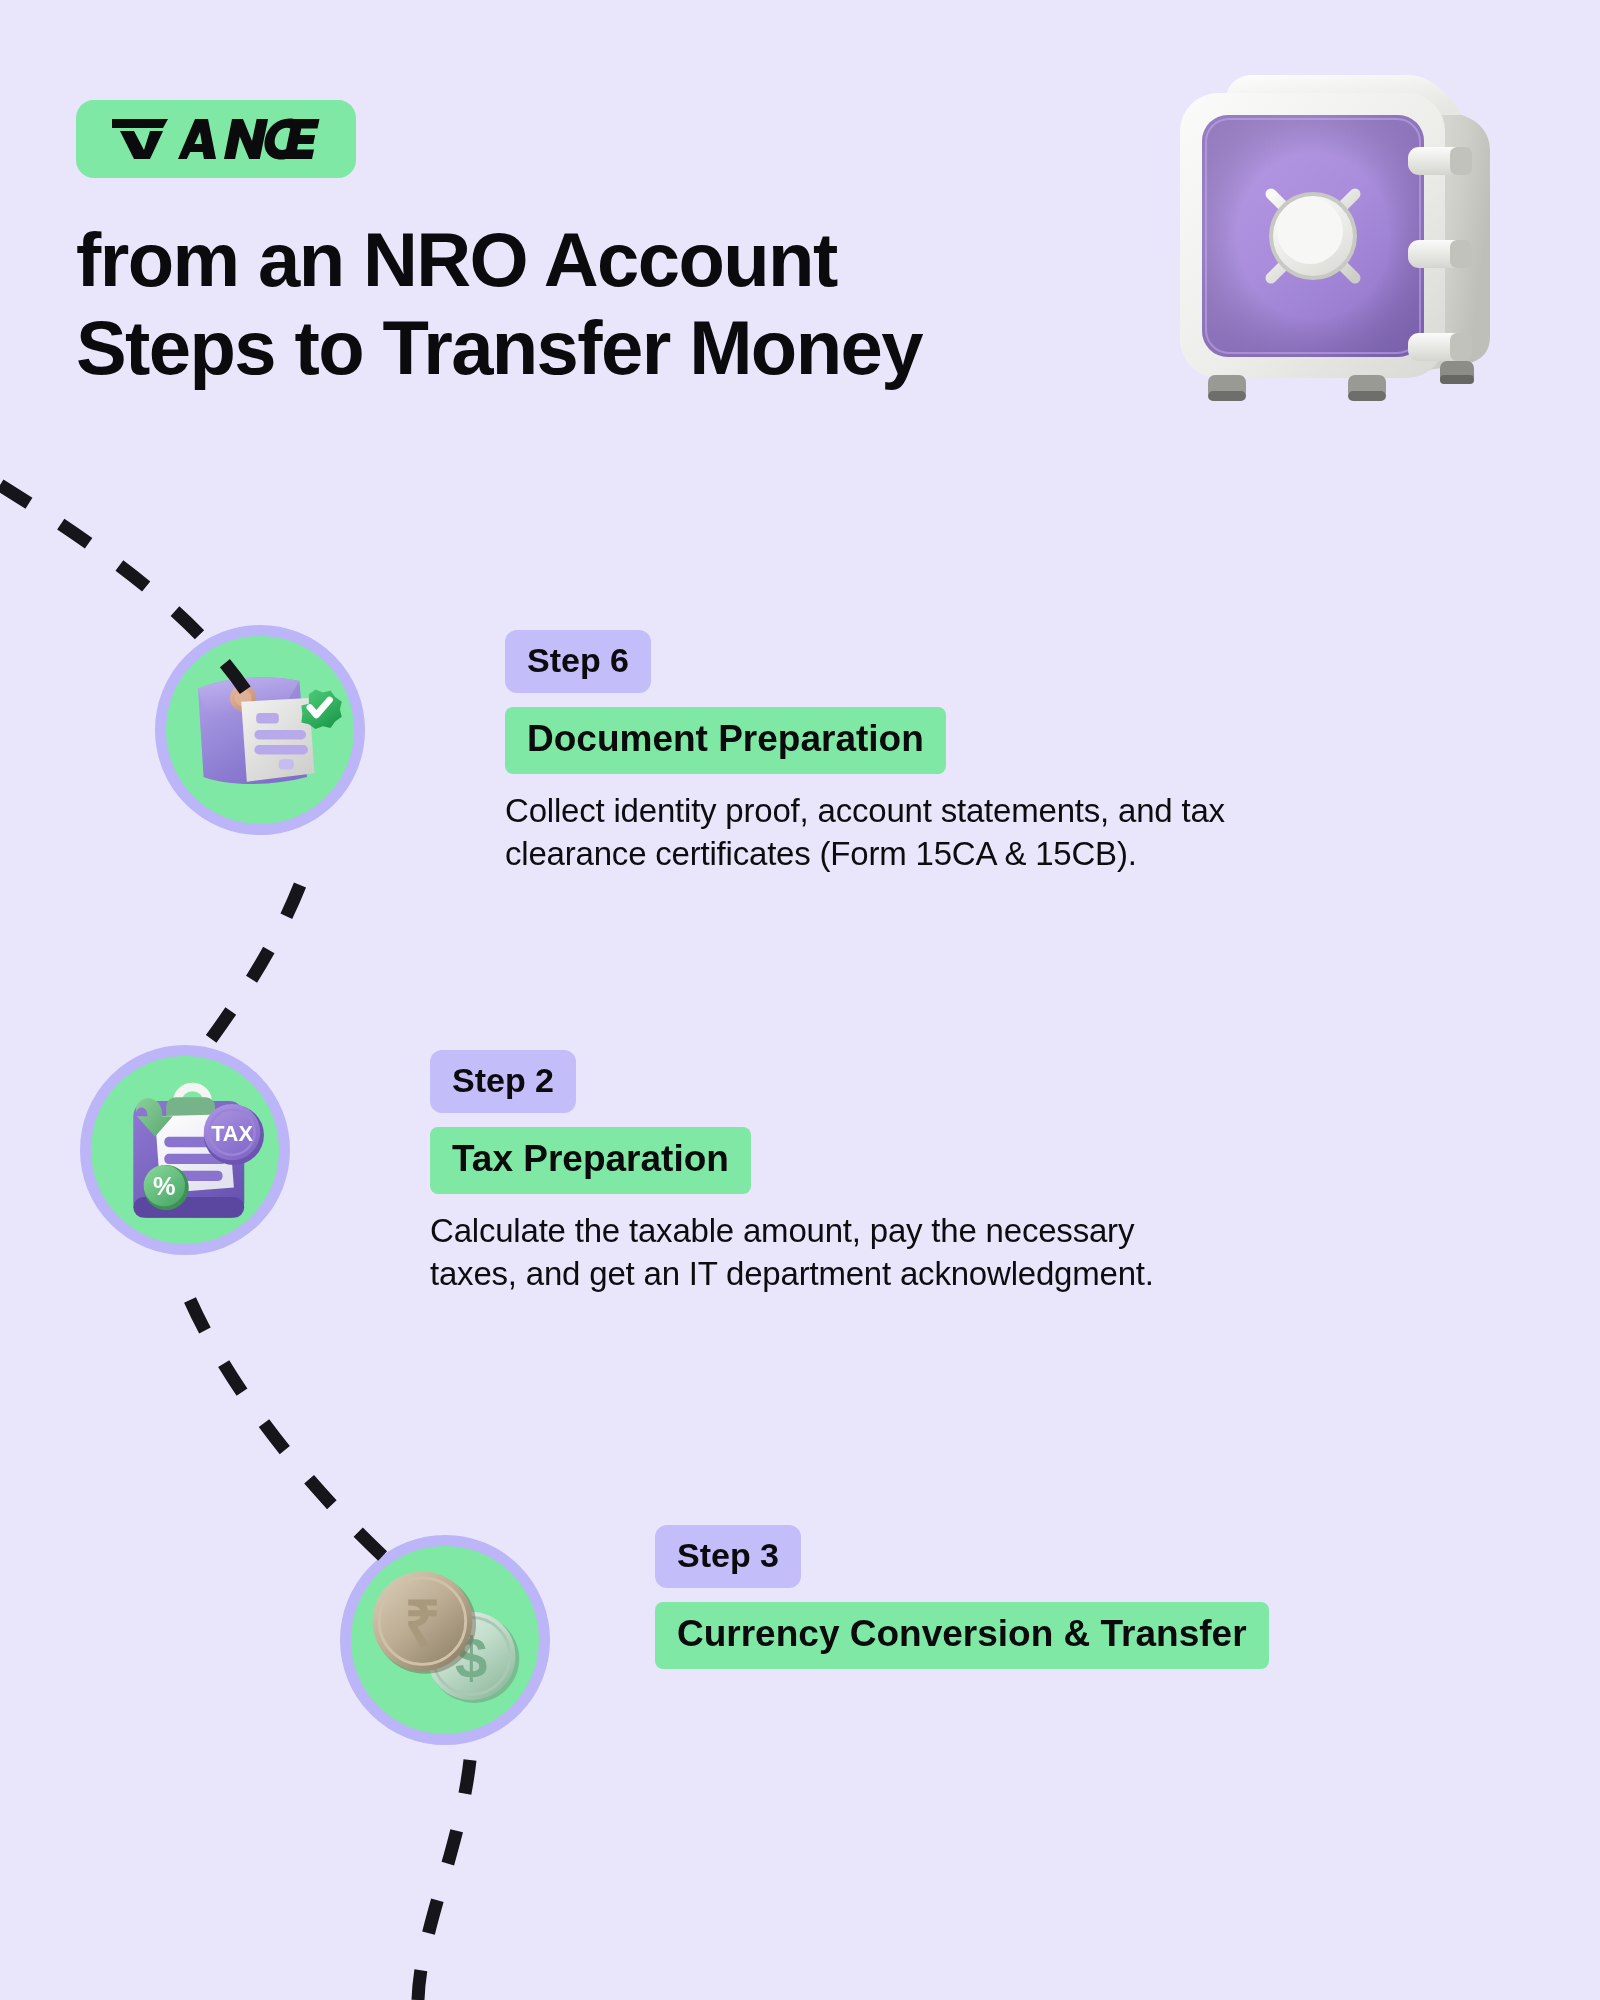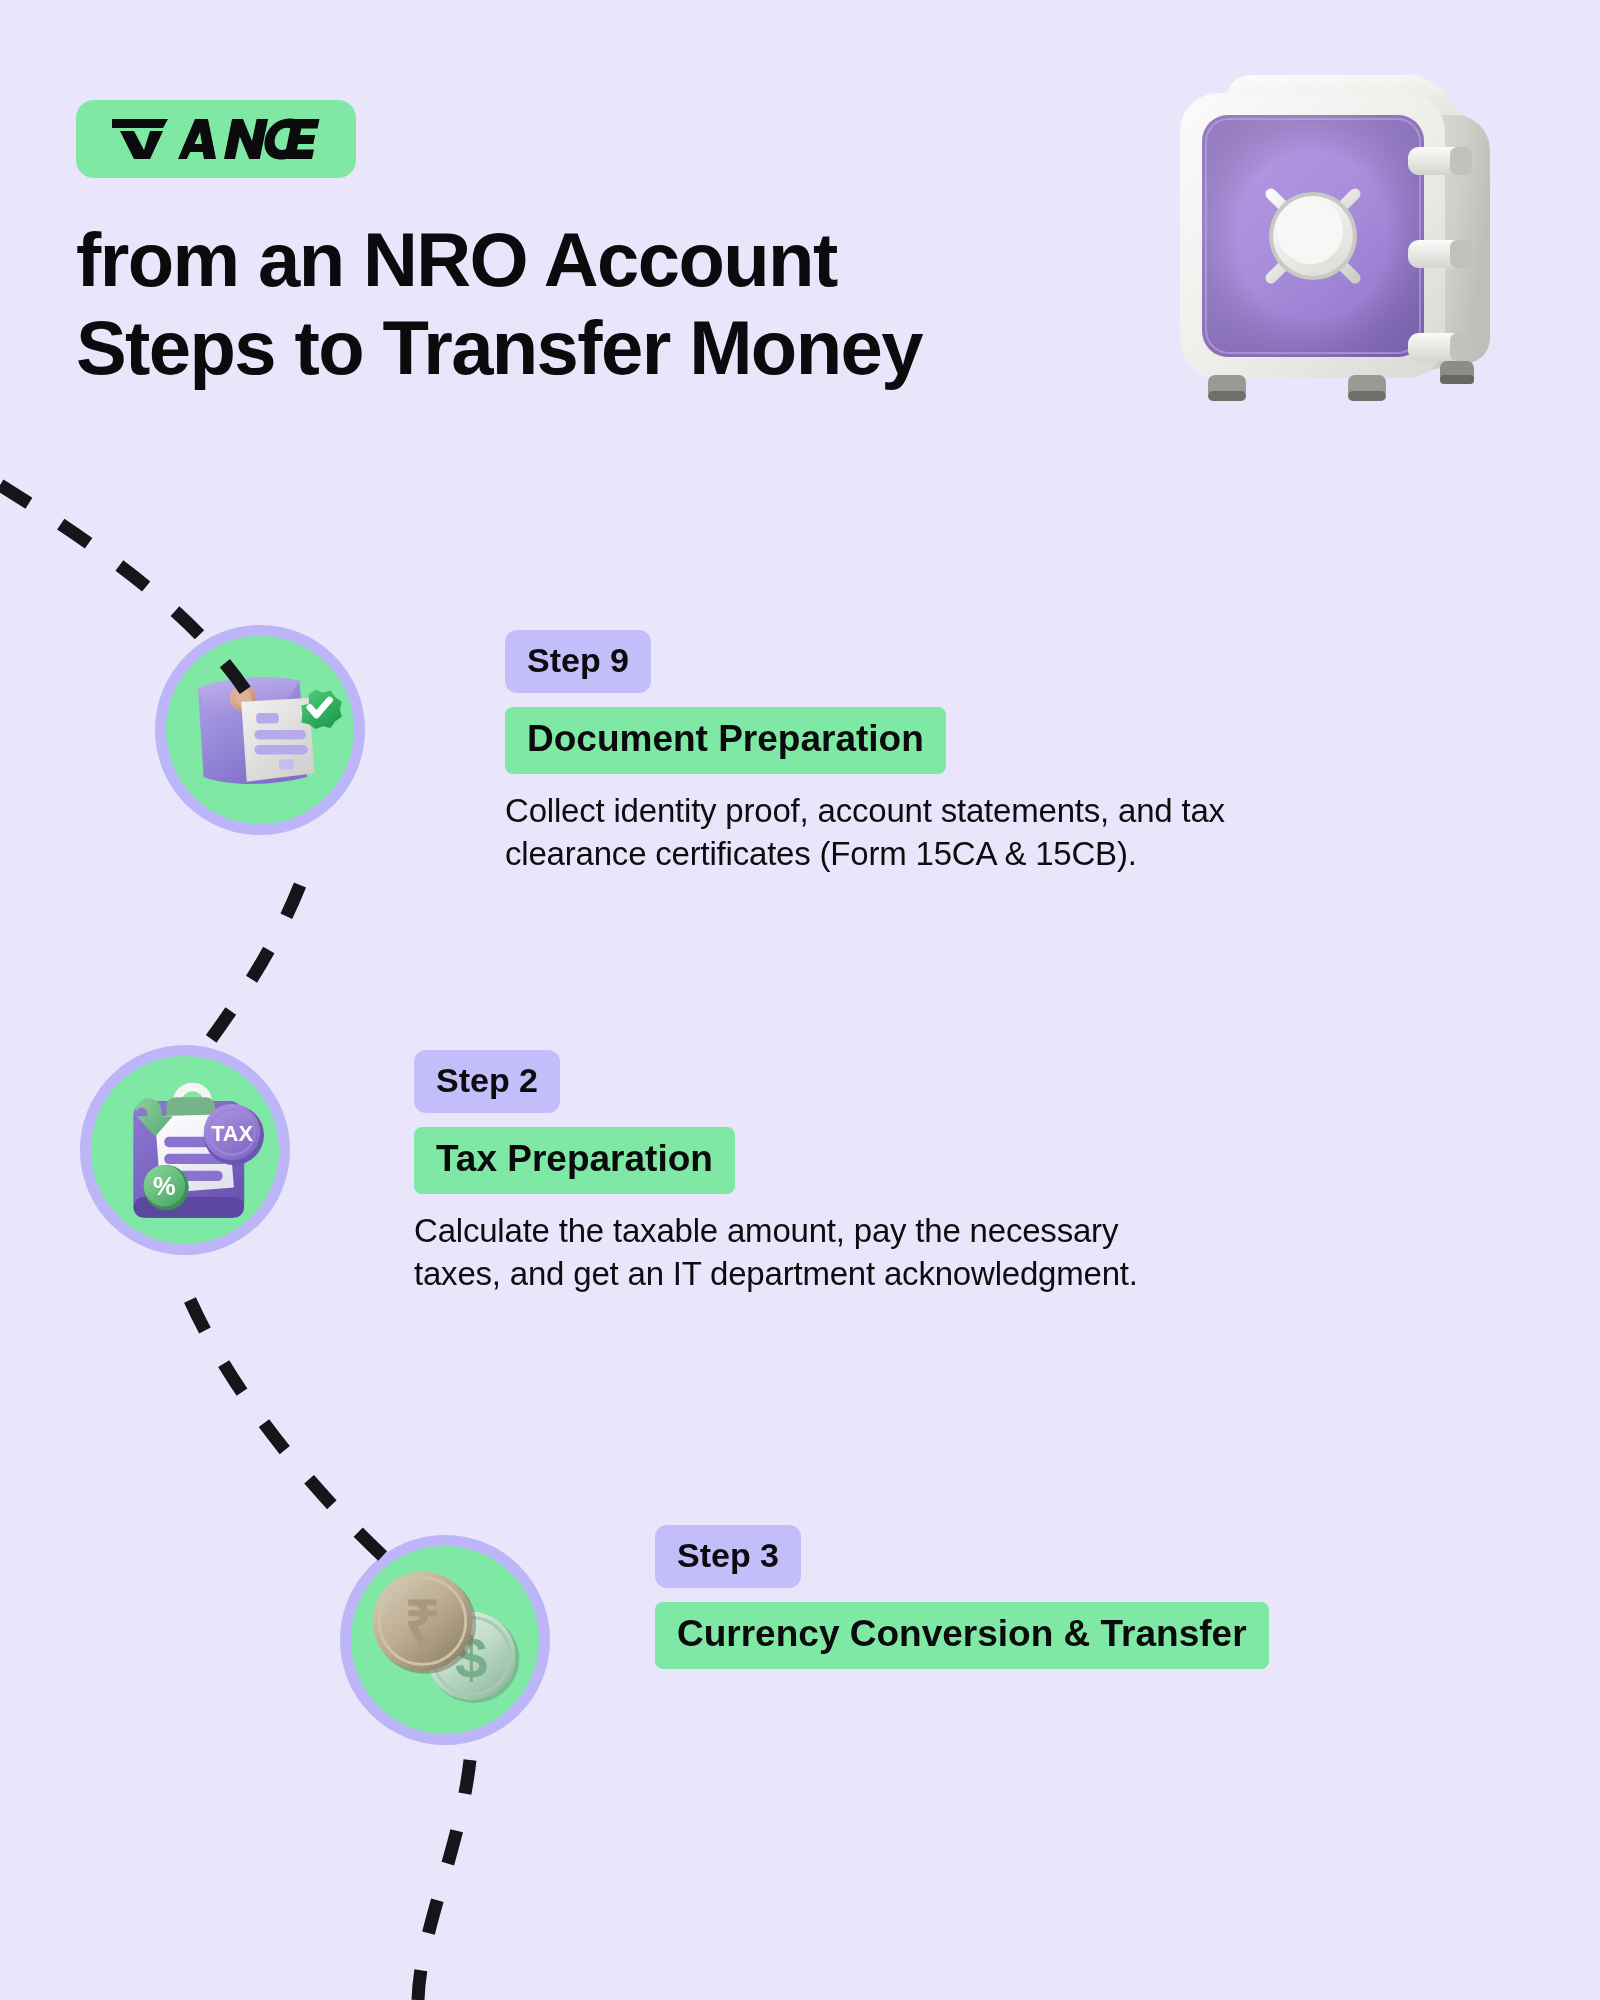--- a/index.html
+++ b/index.html
@@ -93,21 +93,21 @@
     color:#0d0d10;
     letter-spacing:-0.2px;
   }
 
   
   #step-1 { left:0; top:0; width:1600px; height:400px; }
   #step-1 .step-circle { left:155px; top:625px; width:210px; height:210px; }
   #step-1 .step-text   { left:505px; top:630px; width:790px; }
 
   #step-2 .step-circle { left:80px; top:1045px; width:210px; height:210px; }
-  #step-2 .step-text   { left:414px; top:1050px; width:790px; }
+  #step-2 .step-text   { left:430px; top:1050px; width:790px; }
 
   #step-3 .step-circle { left:340px; top:1535px; width:210px; height:210px; }
   #step-3 .step-text   { left:655px; top:1525px; width:800px; }
 
   .abs-layer { position:absolute; left:0; top:0; width:1600px; height:2000px; }
 </style>
 </head>
 <body>
 
 <div id="page">
@@ -271,21 +271,21 @@
         <rect x="94" y="100" width="55" height="10" rx="5" fill="#b7a9ea"></rect>
         <rect x="94" y="116" width="57" height="10" rx="5" fill="#b7a9ea"></rect>
         <rect x="120" y="131" width="16" height="11" rx="4" fill="#c7bcf0"></rect>
 
         <path d="M152 62 l7 -5 l8 3 l8 -2 l5 7 l7 5 l-2 8 l2 8 l-7 5 l-5 7 l-8 -2
                  l-8 3 l-7 -5 l-8 -2 l1 -9 l-1 -9 l8 -2 z" fill="url(#chkG)"></path>
         <path d="M153 76 l7 8 l14 -16" fill="none" stroke="#fff" stroke-width="7" stroke-linecap="round" stroke-linejoin="round"></path>
       </svg>
     </div>
     <div class="step-text">
-      <div><span class="pill pill-step">Step 9</span></div>
+      <div><span class="pill pill-step">Step 6</span></div>
       <div><span class="pill pill-title">Document Preparation</span></div>
       <p class="step-desc">Collect identity proof, account statements, and tax clearance certificates (Form 15CA &amp; 15CB).</p>
     </div>
   </div>
 
   <div class="abs-layer" id="step-2">
     <div class="step-circle">
       <svg viewBox="0 0 200 200" xmlns="http://www.w3.org/2000/svg">
         <defs>
           <linearGradient id="clipG" x1="0" y1="0" x2="0.7" y2="1">

